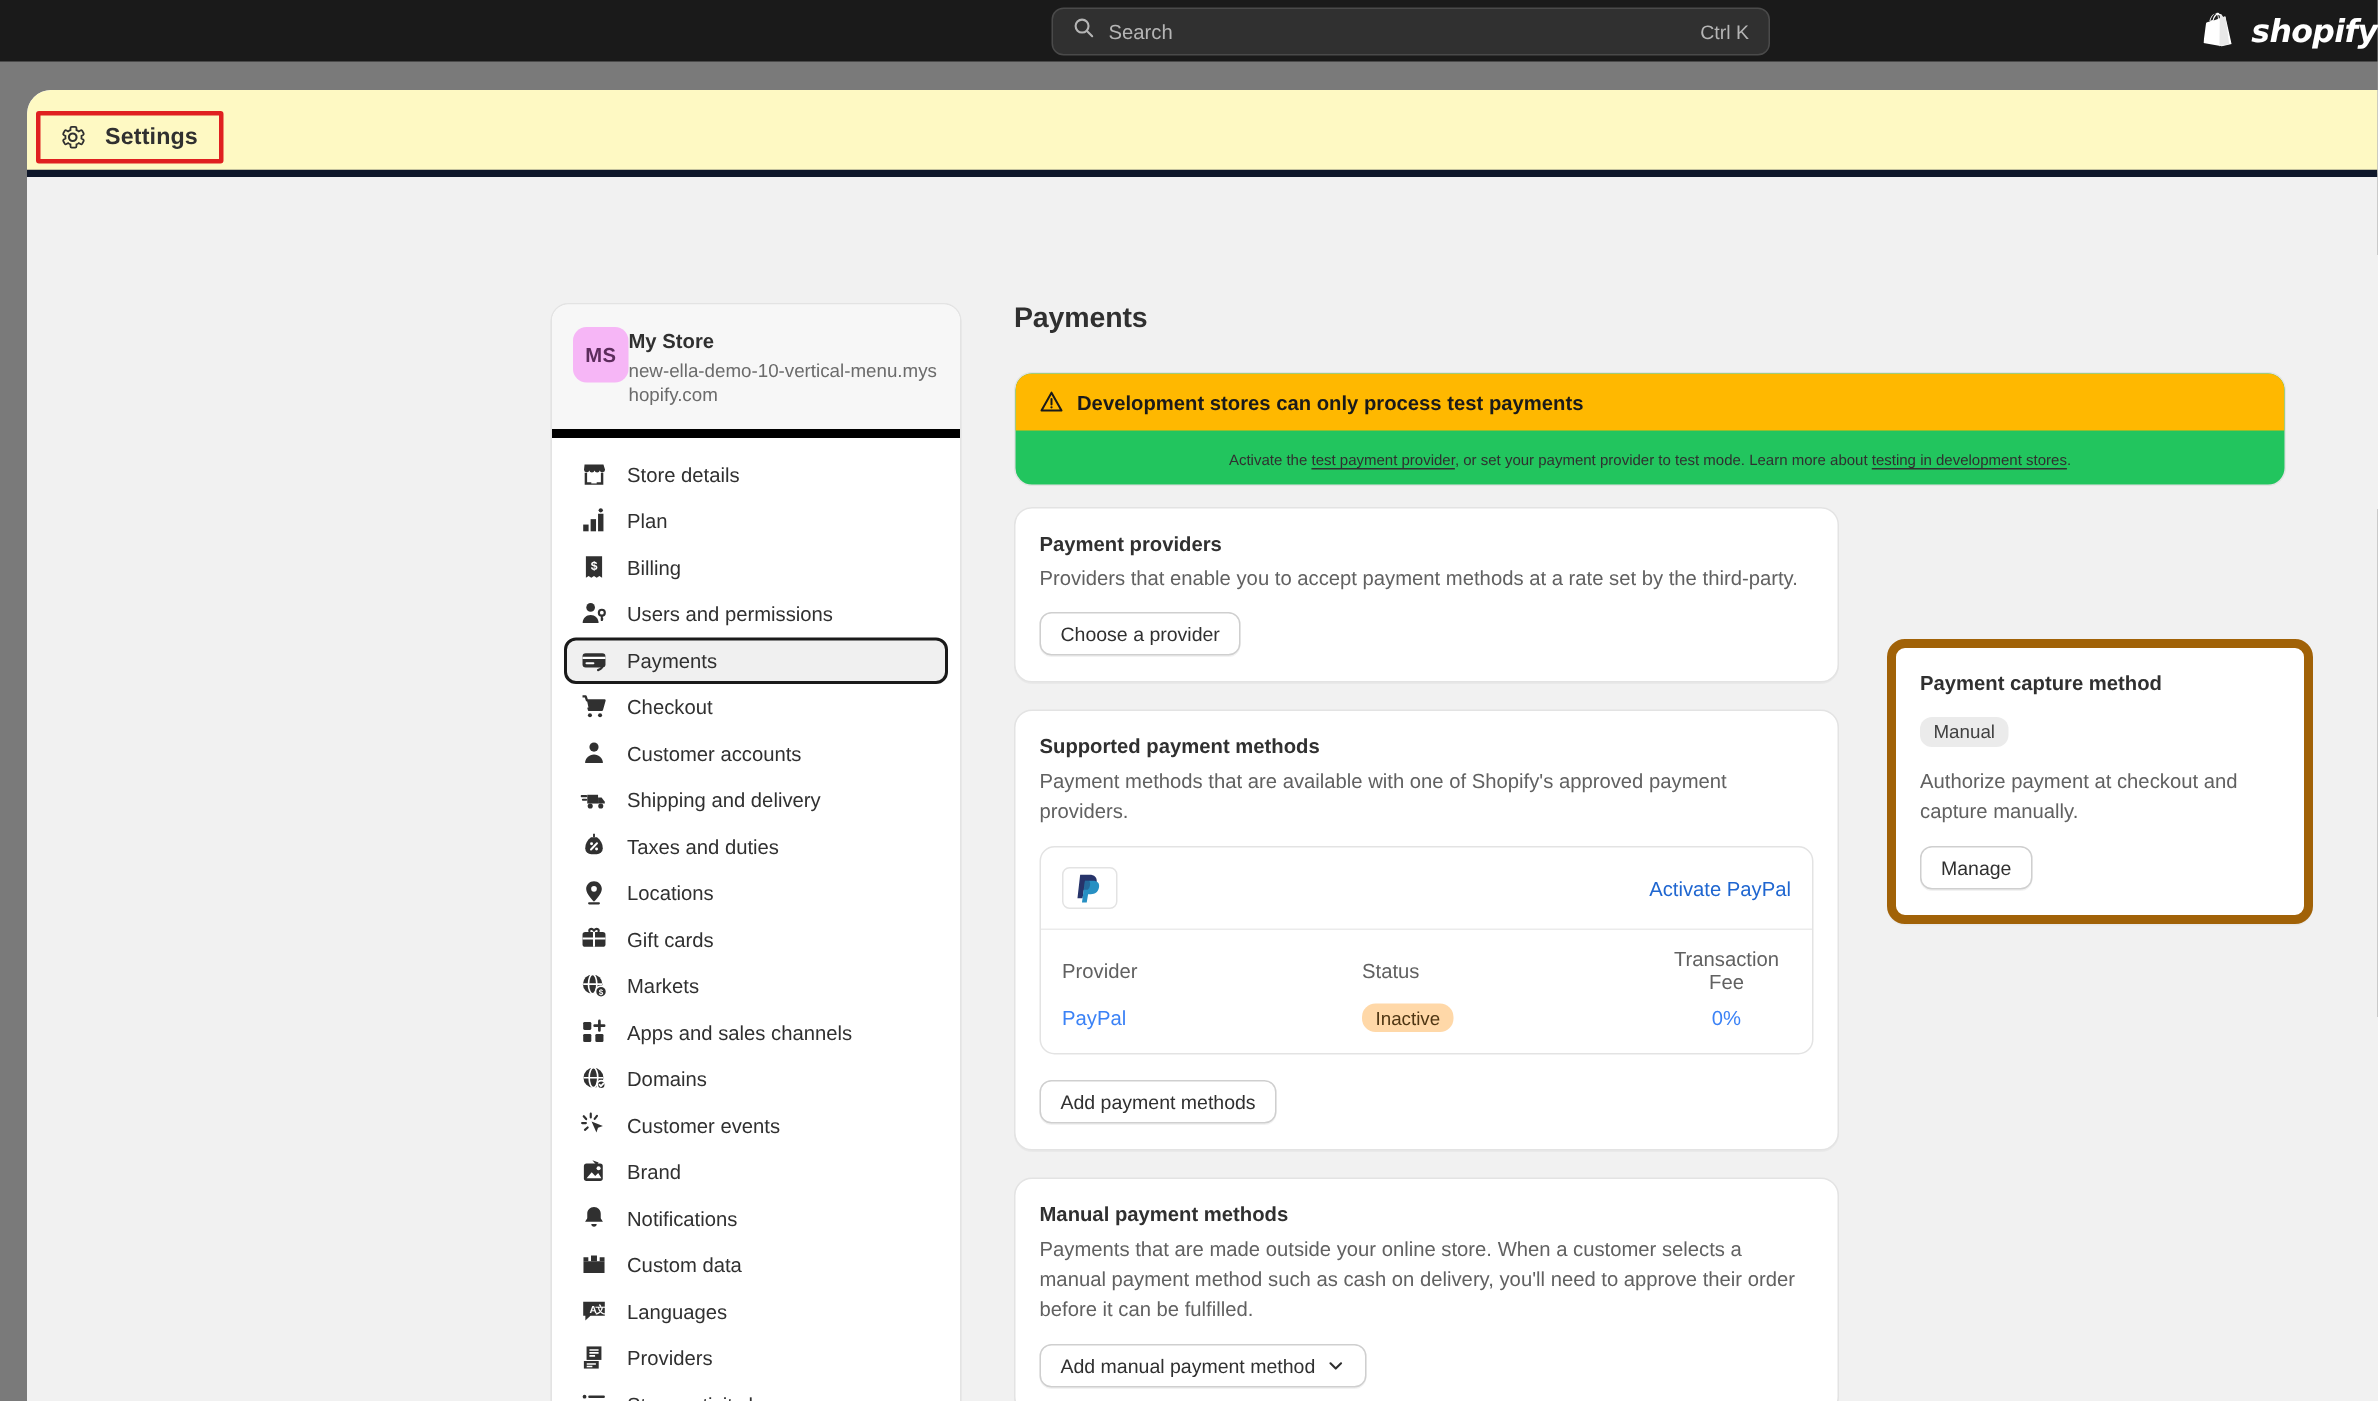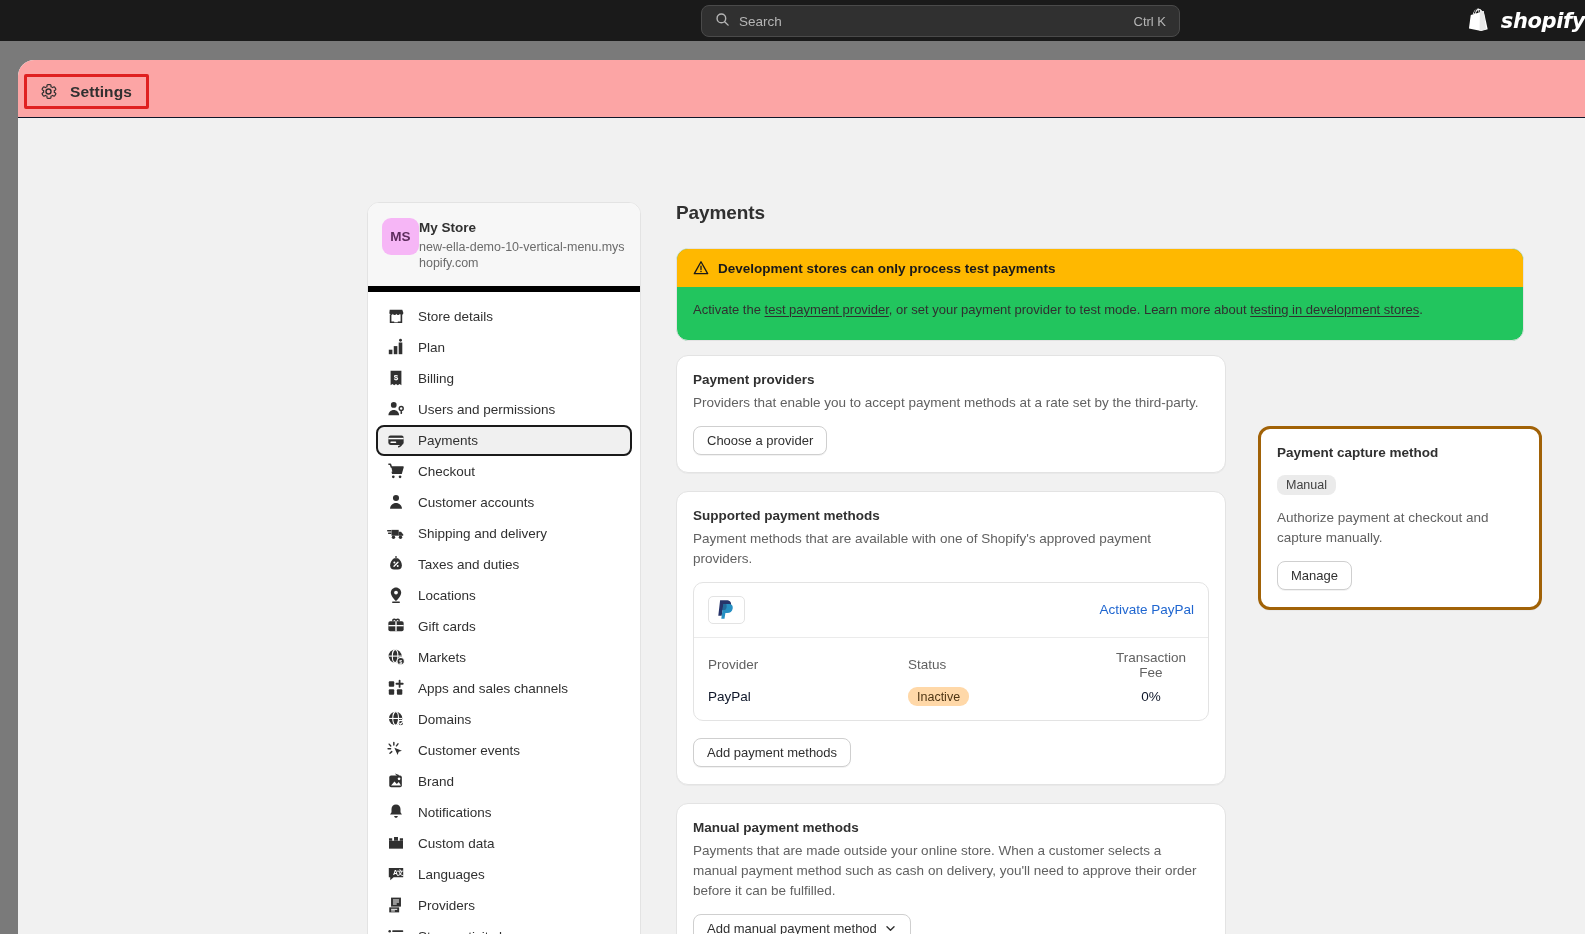--- a/index.html
+++ b/index.html
@@ -55,24 +55,24 @@
   
   .modal {
     position: absolute; top: 60px; left: 18px;
     width: 1567px; height: 874px;
     background: #f1f1f1;
     border-top-left-radius: 16px;
     overflow: hidden;
     z-index: 10;
   }
   .modal-header {
-    height: 58px; background: #fca5a5;
+    height: 58px; background: #fef9c3;
     display: flex; align-items: center;
     border-top-left-radius: 16px;
-    border-bottom: 1px solid #0f172a;
+    border-bottom: 5px solid #0f172a;
     position: relative;
   }
   .settings-title-box {
     position: absolute; left: 6px; top: 14px;
     display: flex; align-items: center; gap: 12px;
     padding: 5px 14px 5px 12px;
     border: 3px solid #e02020;
     border-radius: 2px;
   }
   .gear-icon { width: 19px; height: 19px; display: block; }
@@ -165,22 +165,22 @@
   .banner-head {
     background: #ffb800;
     padding: 11px 16px;
     display: flex; align-items: center; gap: 9px;
   }
   .warn-icon { width: 16px; height: 16px; flex: 0 0 auto; display:block; }
   .banner-title {
     font-size: 13.5px; font-weight: 700; color: #1a1a1a;
   }
   .banner-body {
-    padding: 14px 16px 20px 16px;
-    font-size: 13px; color: #303030; line-height: 1.45;
+    padding: 14px 16px 7px 16px;
+    font-size: 10px; color: #303030; line-height: 1.45; text-align: center;
   }
   .banner-body a {
     color: #303030; text-decoration: underline;
     text-underline-offset: 2px; cursor: pointer;
   }
 
   
   .card {
     width: 550px;
     background: #ffffff;
@@ -235,38 +235,38 @@
   .link-blue {
     font-size: 13.5px; color: #1f66d0; cursor: pointer;
   }
   .method-table { padding: 12px 14px 14px 14px; }
   .mt-row { display: flex; align-items: center; }
   .mt-row + .mt-row { margin-top: 7px; }
   .mt-c1 { width: 200px; }
   .mt-c2 { width: 200px; }
   .mt-c3 { flex: 1; text-align: center; }
   .mt-head { font-size: 13.5px; color: #616161; }
-  .mt-cell { font-size: 13.5px; color: #0f172a; }
+  .mt-cell { font-size: 13.5px; color: #3b82f6; }
   .badge-inactive {
     display: inline-block;
     background: #ffd8a8;
     color: #4f3613;
     font-size: 12.5px;
     padding: 2.5px 9px;
     border-radius: 9px;
   }
 
   
   .side-col {
     position: absolute; left: 1240px; top: 84px;
     width: 284px;
   }
   .side-card {
     background: #ffffff;
-    border: 3px solid #a16207;
+    border: 6px solid #a16207;
     border-radius: 12px;
     padding: 16px 16px 17px 16px;
     margin-top: 224px;
     box-shadow: 0 1px 0 rgba(0,0,0,0.03);
   }
   .badge-gray {
     display: inline-block;
     background: #ebebeb;
     color: #414141;
     font-size: 12.5px;

